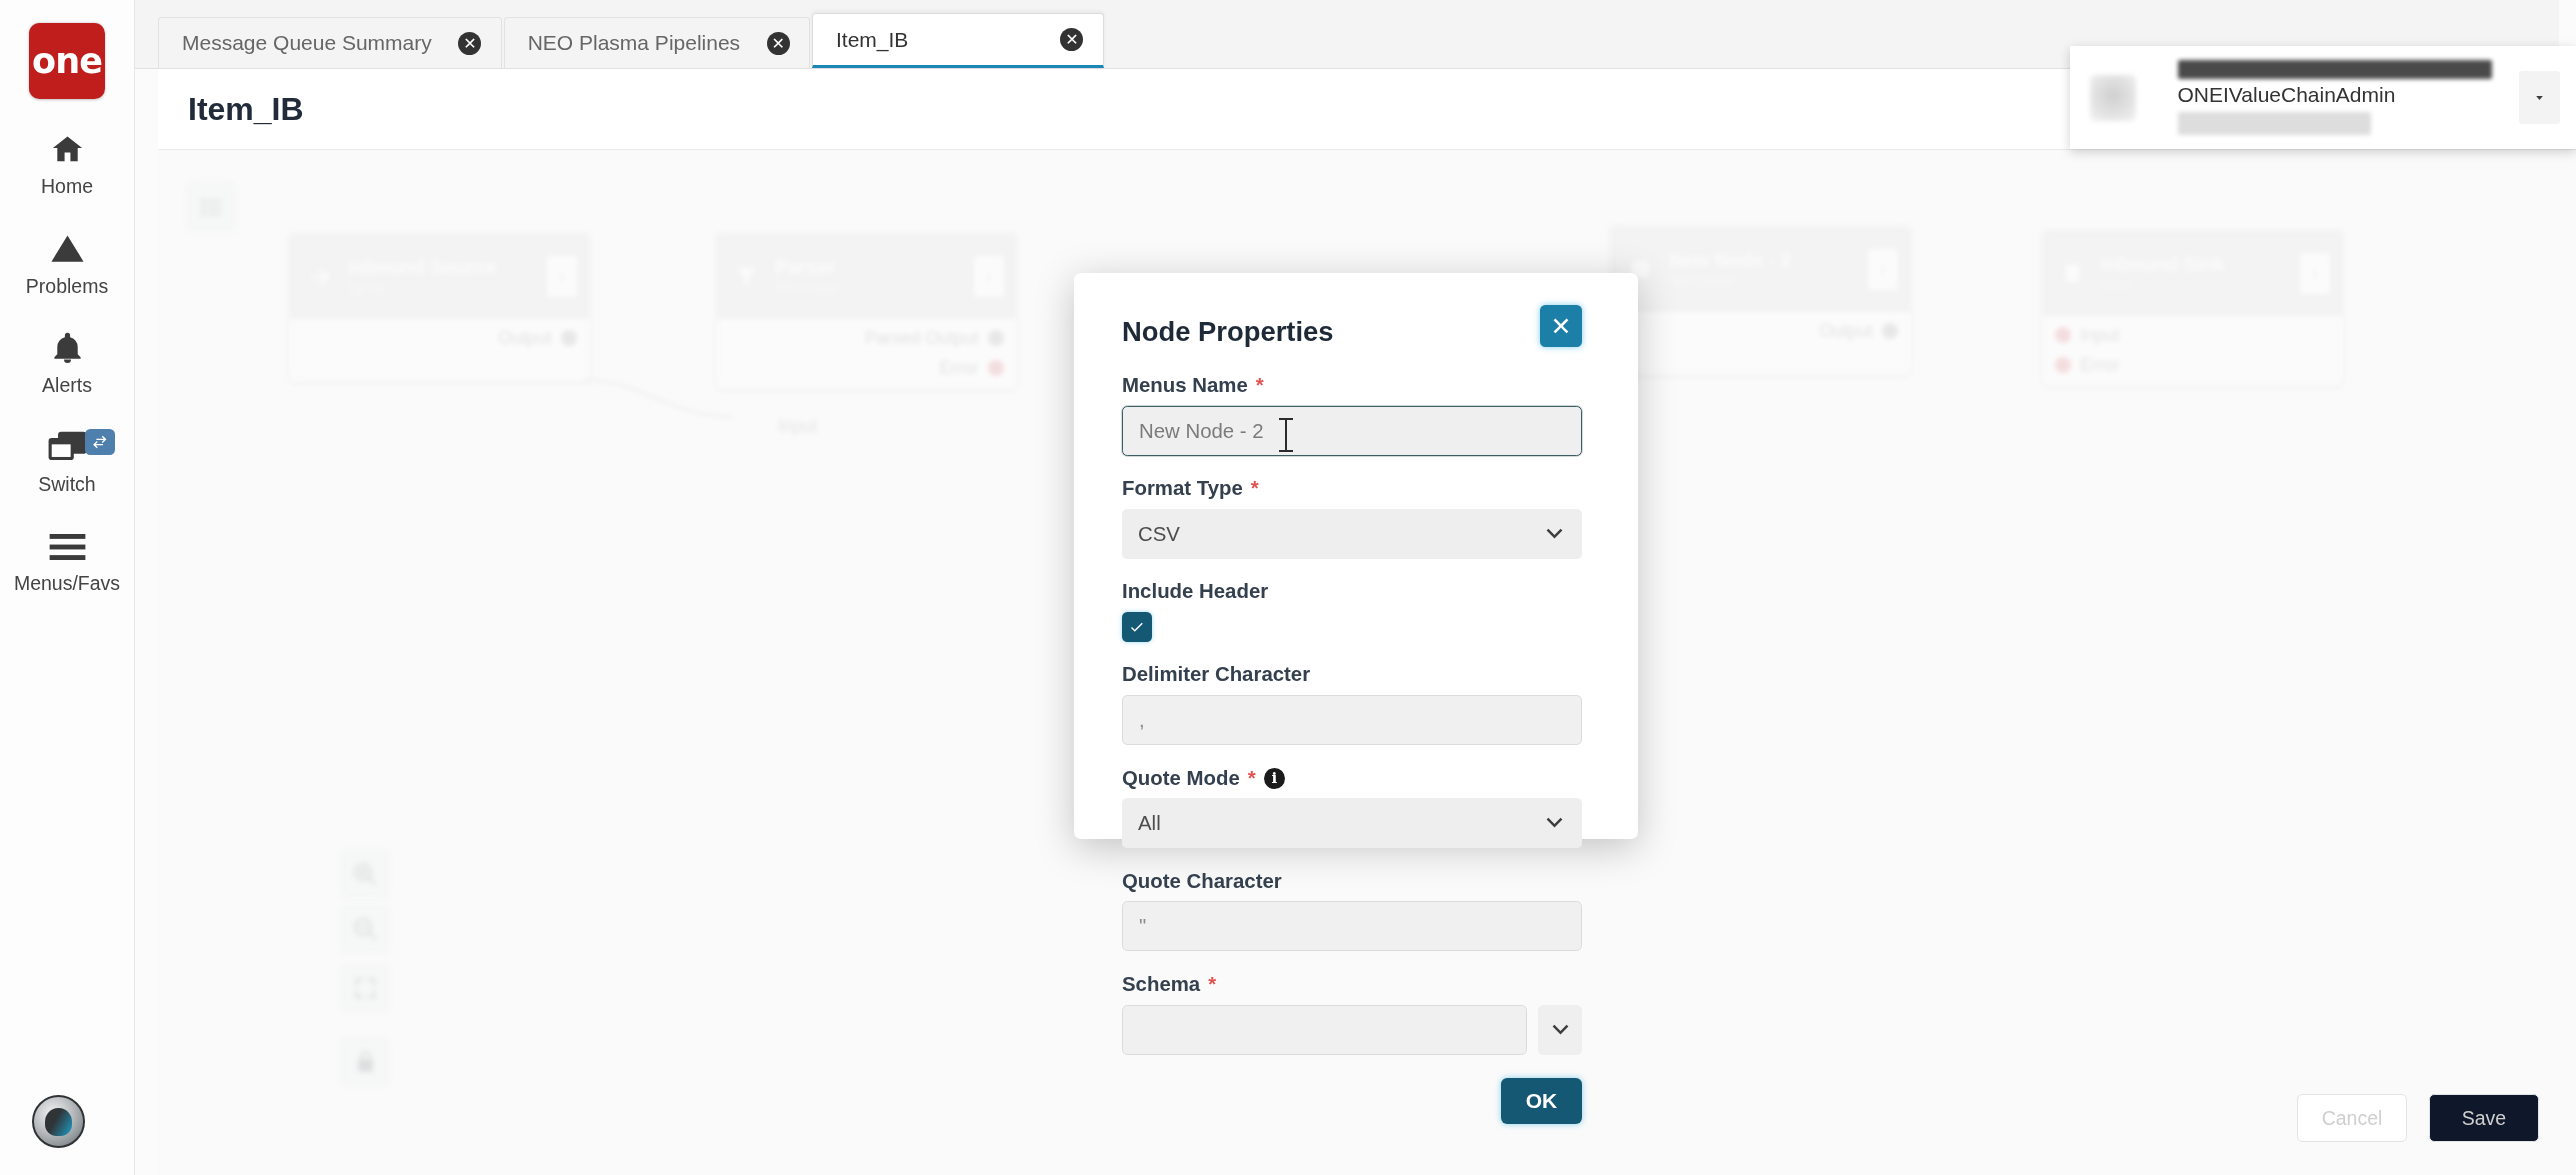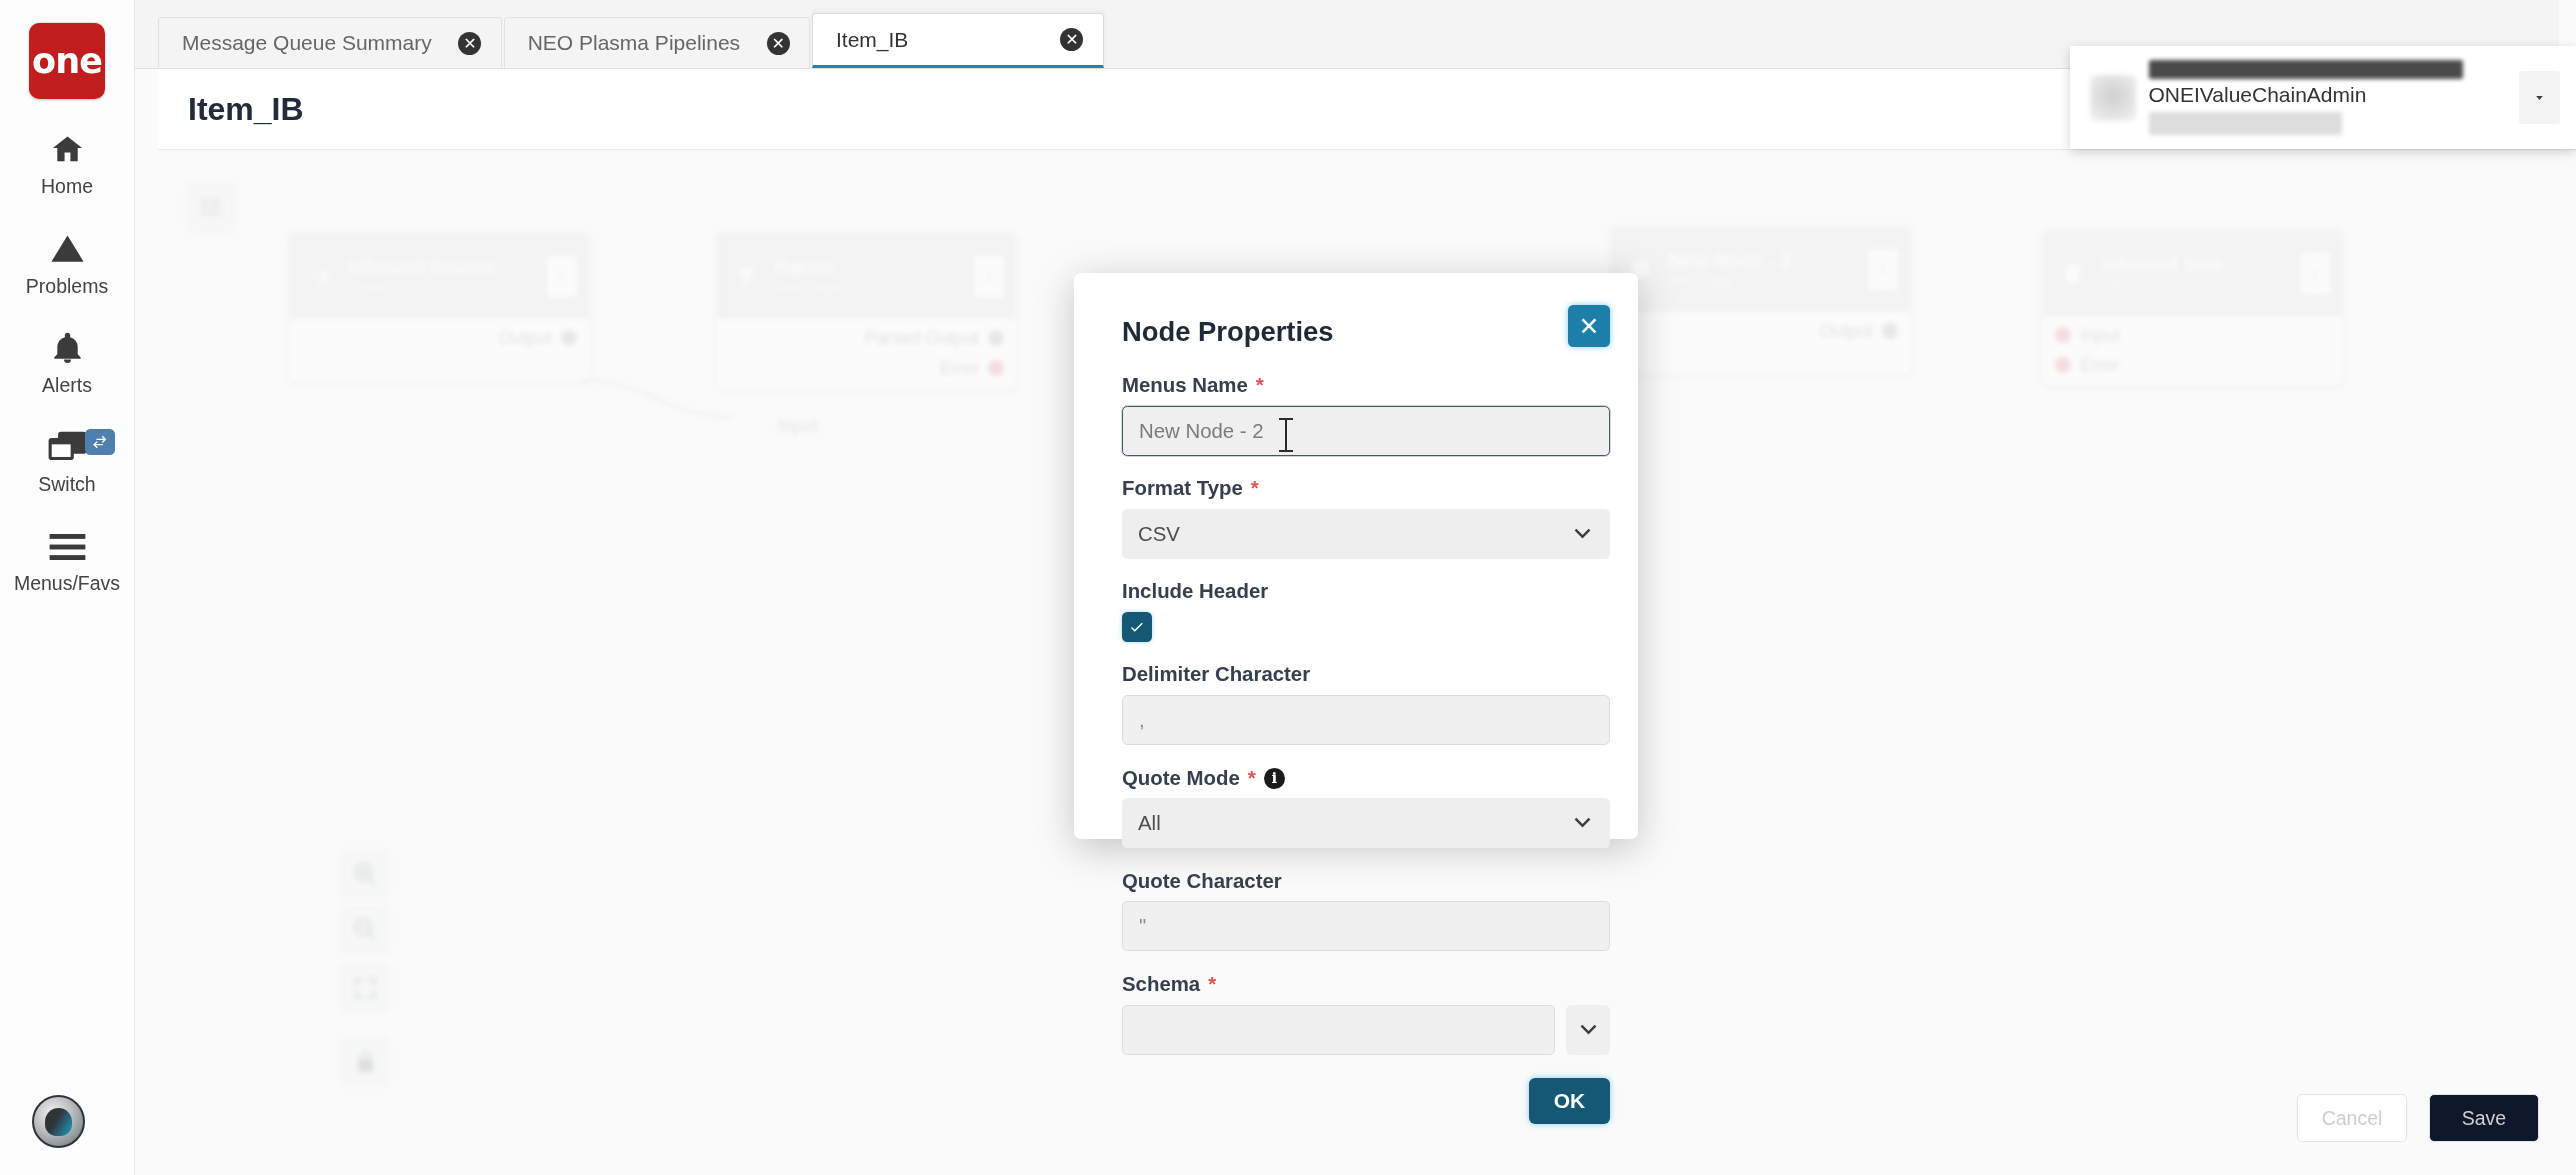--- a/index.html
+++ b/index.html
@@ -108,21 +108,21 @@
   #user-card {
     position:absolute; right: 0; top: 46px; width: 506px; height: 103px;
     background:#fff; box-shadow: 0 2.7px 10.6px rgba(0,0,0,.18);
     display:flex; align-items:center; padding: 0 16px 0 19.5px; z-index: 40;
   }
   #user-avatar {
     width: 46px; height: 46px; border-radius: 5.3px;
     background: radial-gradient(circle at 50% 45%, #cfcfcf 0%, #e4e4e4 60%, #f4f4f4 100%);
     filter: blur(2.7px); flex:none;
   }
-  #user-text { margin-left: 13px; flex: 1; }
+  #user-text { margin-left: 42px; flex: 1; }
   .redacted { background:#c8c8c8; border-radius:1.8px; filter: blur(2.2px); }
   #redact-top { height: 19.5px; width: 314px; background:#4a4a4a; margin-bottom: 3.5px;}
   #user-name { font-size: 21px; color:#333; }
   #redact-bot { height: 23px; width: 193px; background:#ddd; margin-top: 5.3px; }
   #user-caret {
     width: 41px; height: 53px; background:#f3f3f3; border-radius:3.5px;
     display:flex; align-items:center; justify-content:center; cursor:pointer; flex:none;
   }
 
   
@@ -165,21 +165,21 @@
     background:#fff; color:#cfcfcf; font-size: 19.5px; display:flex;
     align-items:center; justify-content:center;
   }
   .btn-ghost.filled { background:#0f172a; border-color:#e1e5e6;text-align:right; }
 
   
   #modal {
     position:absolute; left: 1074px; top: 273px; width: 564px; height: 566px;
     background:#ffffff; border-radius: 7px;
     box-shadow: 0 8.9px 39px rgba(0,0,0,.22); z-index: 60;
-    padding: 32px 28px 0 48px;
+    padding: 32px 56px 0 48px;
   }
   #modal-head { display:flex; align-items:flex-start; justify-content:space-between; }
   #modal-title { font-size: 27.4px; font-weight:700; color:#1f2a38; margin-top: 10.6px;}
   #modal-close {
     width: 42px; height: 42px; border-radius:5.3px; background:#1b7fa8;
     display:flex; align-items:center; justify-content:center; cursor:pointer;
     box-shadow: 0 0 6.2px rgba(60,180,230,.65); flex:none;
   }
   #modal-close span { color:#fff; font-size: 25px; font-weight:700; font-family:"DejaVu Sans", sans-serif;}
   #modal-body { margin-top: 26.6px; }

